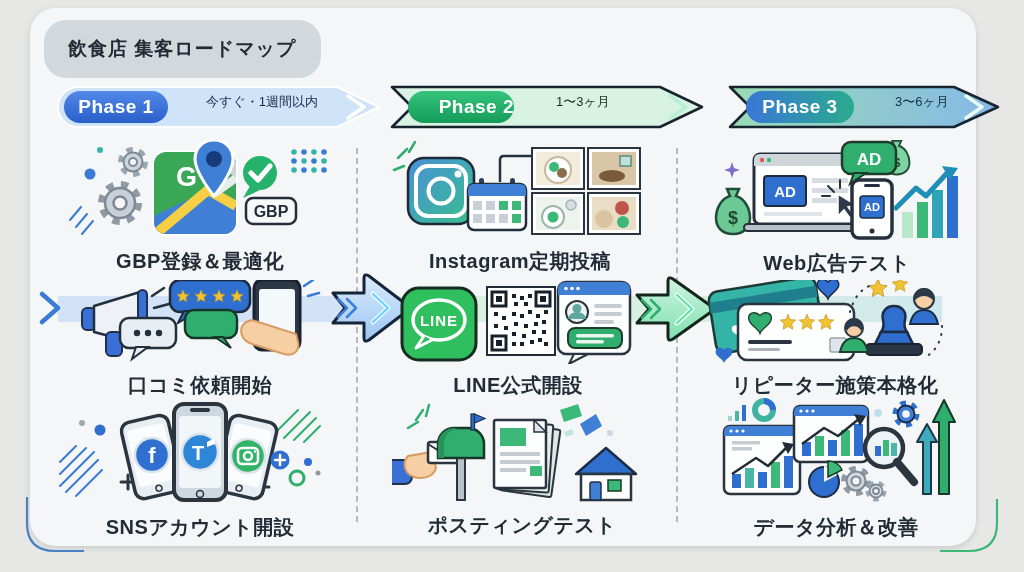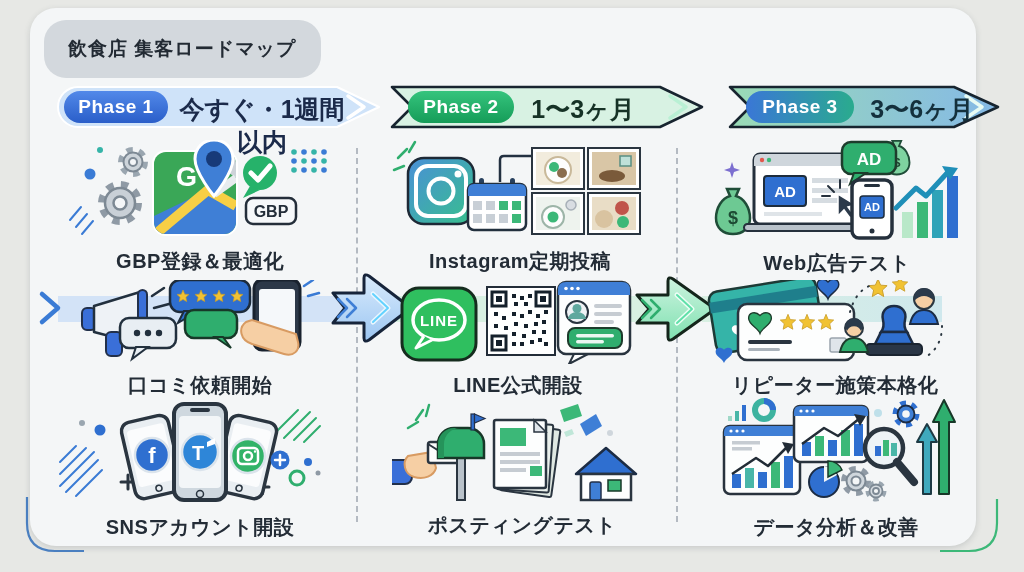--- a/index.html
+++ b/index.html
@@ -6,23 +6,23 @@
   .stage{position:relative;width:1024px;height:572px;background:#e7e8e5;overflow:hidden;}
   .card{position:absolute;left:30px;top:8px;width:946px;height:538px;border-radius:26px;
         background:#f4f6f7;box-shadow:0 2px 6px rgba(60,70,80,.18);}
   .title-badge{position:absolute;left:44px;top:20px;padding:16px 24px;border-radius:22px;
         background:#d3d8dd;color:#222a33;font-size:19px;font-weight:bold;letter-spacing:1px;}
   .phase{position:absolute;height:46px;}
   .phase svg{position:absolute;left:0;top:0;}
   .pp{position:absolute;top:7px;height:32px;line-height:32px;border-radius:17px;color:#fff;
       font-weight:bold;font-size:19px;text-align:center;letter-spacing:.5px;}
   .pp1{left:8px;width:104px;background:linear-gradient(180deg,#5289e9,#2a5ec9);}
-  .pp2{left:24px;width:106px;background:linear-gradient(180deg,#35c47d,#159c58);}
+  .pp2{left:24px;width:106px;background:linear-gradient(180deg,#35c47d,#159c58);text-align:right;}
   .pp3{left:24px;width:108px;background:linear-gradient(90deg,#3a77d6,#2aab8e);}
-  .period{position:absolute;top:9px;font-size:25px;font-weight:bold;text-align:center;}
+  .period{position:absolute;top:9px;font-size:13px;font-weight:normal;text-align:center;}
   .pd1{left:116px;width:180px;color:#1b2a4a;}
   .pd2{left:134px;width:130px;color:#163226;}
   .pd3{left:136px;width:128px;color:#14303c;}
   .band{position:absolute;height:26px;top:296px;}
   .band-blue{left:58px;width:286px;background:#d3e3f7;}
   .band-green{left:394px;width:252px;background:#d8f0e2;}
   .band-right{left:702px;width:240px;background:linear-gradient(90deg,#d8f0e2,#cfe8ed);}
   .sep{position:absolute;top:148px;height:374px;width:0;border-left:2px dashed #b4bac2;}
   .cell{position:absolute;display:flex;flex-direction:column;align-items:center;}
   .cell .label{margin-top:8px;font-size:20px;font-weight:bold;color:#232c36;letter-spacing:.5px;white-space:nowrap;}

